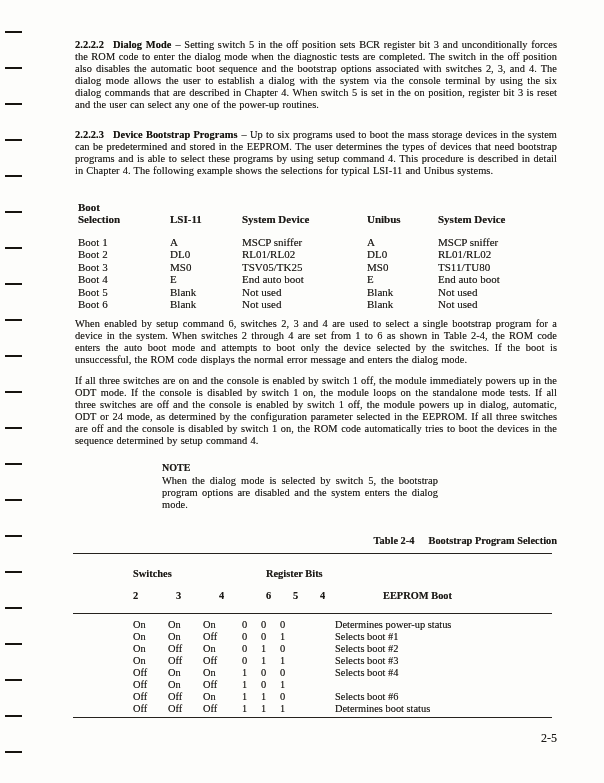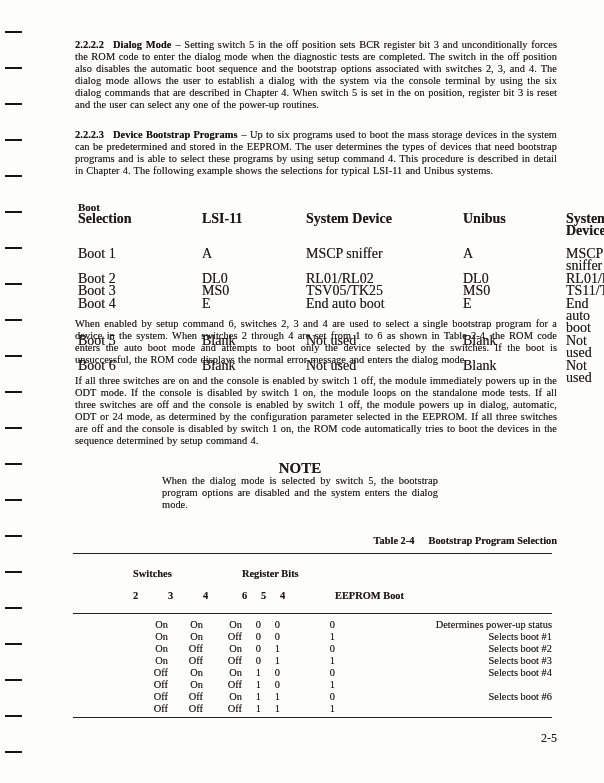--- a/index.html
+++ b/index.html
@@ -34,31 +34,30 @@
   .sec-title{margin-right:4px;}
 
   
   .boot-head-top{
     display:grid;grid-template-columns:92px 72px 125px 71px 1fr;
     padding-left:3px;font-size:11px;line-height:12px;font-weight:bold;
     text-shadow:0 0 0.45px rgba(30,26,20,0.55);
   }
   .boot-row{
     display:grid;grid-template-columns:92px 72px 125px 71px 1fr;
-    padding-left:3px;font-size:14px;line-height:12.4px;
-    text-shadow:0 0 0.45px rgba(30,26,20,0.55);
-    gap:32px;
+    padding-left:3px;font-size:11px;line-height:12.4px;
+    text-shadow:0 0 0.45px rgba(30,26,20,0.55);
   }
   .boot-row.head{font-weight:bold;line-height:12px;}
 
   
   .note{width:276px;margin-left:87px;}
   .note-label{
-    display:block;text-align:center;font-weight:bold;
-    font-size:15px;line-height:12px;margin:0 0 1px 0;
+    display:block;text-align:left;font-weight:bold;
+    font-size:10px;line-height:12px;margin:0 0 1px 0;
     text-shadow:0 0 0.45px rgba(30,26,20,0.55);
   }
   .note p.body{font-weight:normal;}
 
   
   .tbl-title{
     margin:0;text-align:right;font-weight:bold;
     font-size:10.4px;line-height:12px;
     text-shadow:0 0 0.45px rgba(30,26,20,0.55);
   }
@@ -66,32 +65,32 @@
   .t24{
     position:absolute;left:73px;top:553px;width:479px;height:165px;
     border-top:1.7px solid #26231e;
     border-bottom:1.8px solid #26231e;
     box-sizing:border-box;
   }
   .t24-grid{
     display:grid;grid-template-columns:35px 35px 39px 19px 19px 55px 1fr;
     padding-left:60px;font-size:10.4px;line-height:12px;
     text-shadow:0 0 0.45px rgba(30,26,20,0.55);
+    gap:8px;
   }
   .t24-group{position:absolute;top:14px;left:0;right:0;font-weight:bold;}
   .t24-group .g1{grid-column:1 / 4;}
   .t24-group .g2{grid-column:4 / 8;}
   .t24-colhead{position:absolute;top:36px;left:0;right:0;font-weight:bold;}
   .t24-midrule{position:absolute;top:59px;left:0;right:0;border-top:1.4px solid #26231e;}
   .t24-rows{position:absolute;top:65px;left:0;right:0;}
   .t24-row{
     display:grid;grid-template-columns:35px 35px 39px 19px 19px 55px 1fr;
     padding-left:60px;font-size:10.4px;line-height:12px;
     text-shadow:0 0 0.45px rgba(30,26,20,0.55);
-    text-align:right;
   }
   .page-number{
     position:absolute;left:0;top:732px;width:100%;
     text-align:right;font-size:12px;line-height:12px;
     text-shadow:0 0 0.45px rgba(30,26,20,0.55);
   }
 </style>
 </head>
 <body>
 
@@ -267,17 +266,18 @@
           <span>0</span>
           <span>Selects boot #6</span>
         </div>
         <div class="t24-row">
           <span>Off</span>
           <span>Off</span>
           <span>Off</span>
           <span>1</span>
           <span>1</span>
           <span>1</span>
+          <span>Determines boot status</span>
         </div>
       </div>
   </div>
 
 </div>
 
 </body></html>

